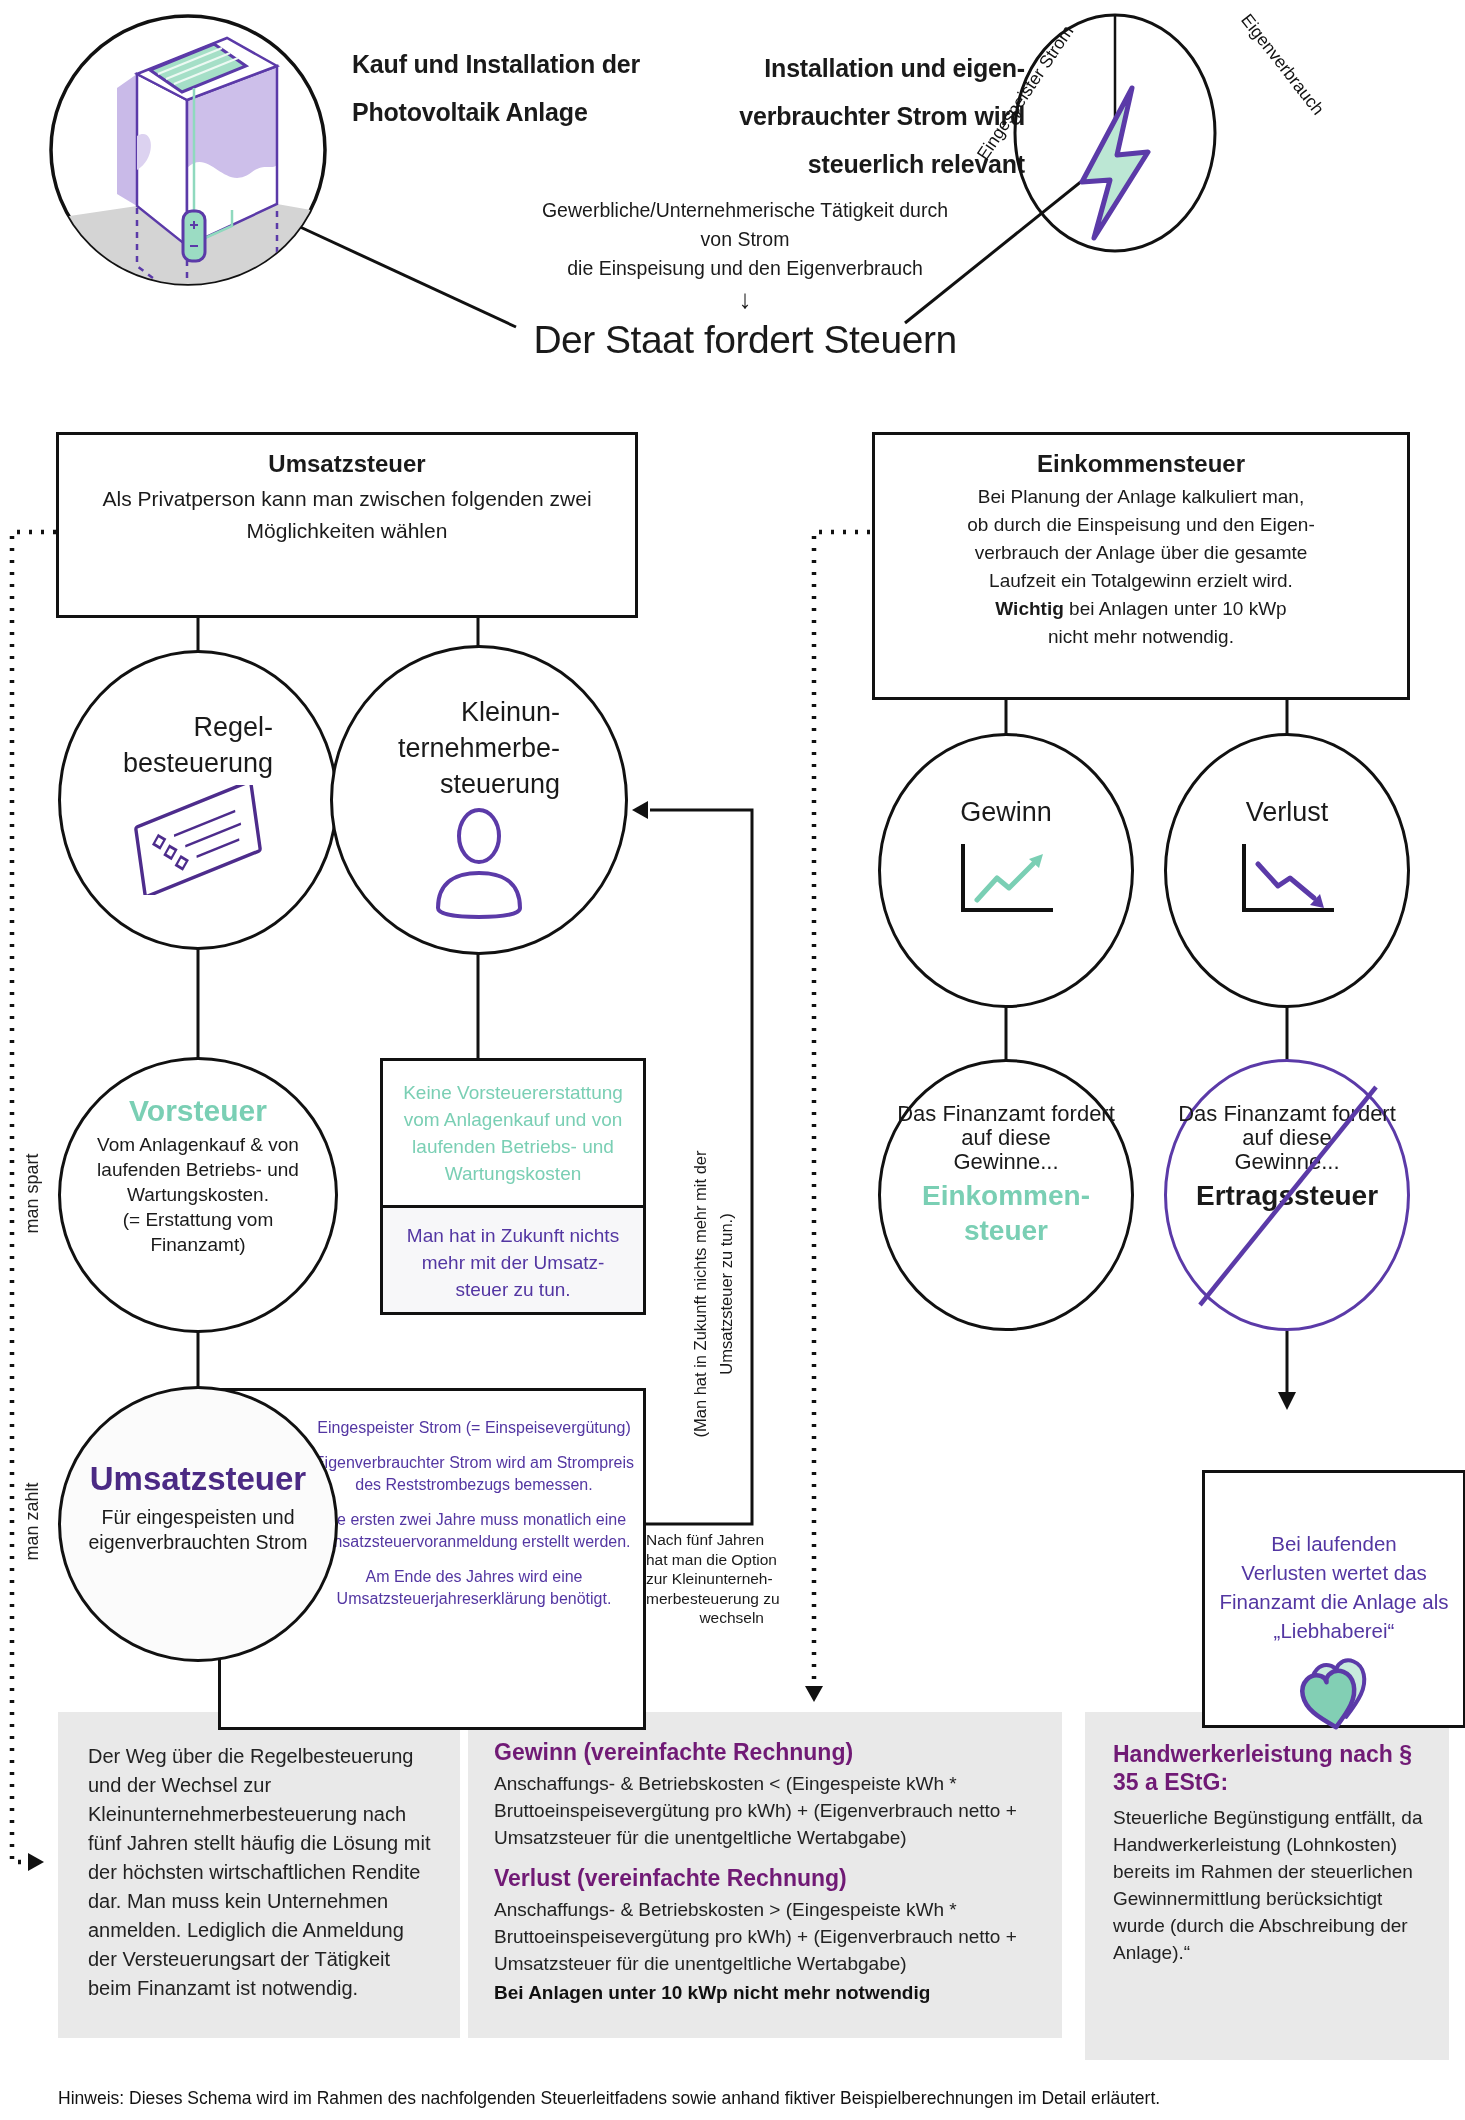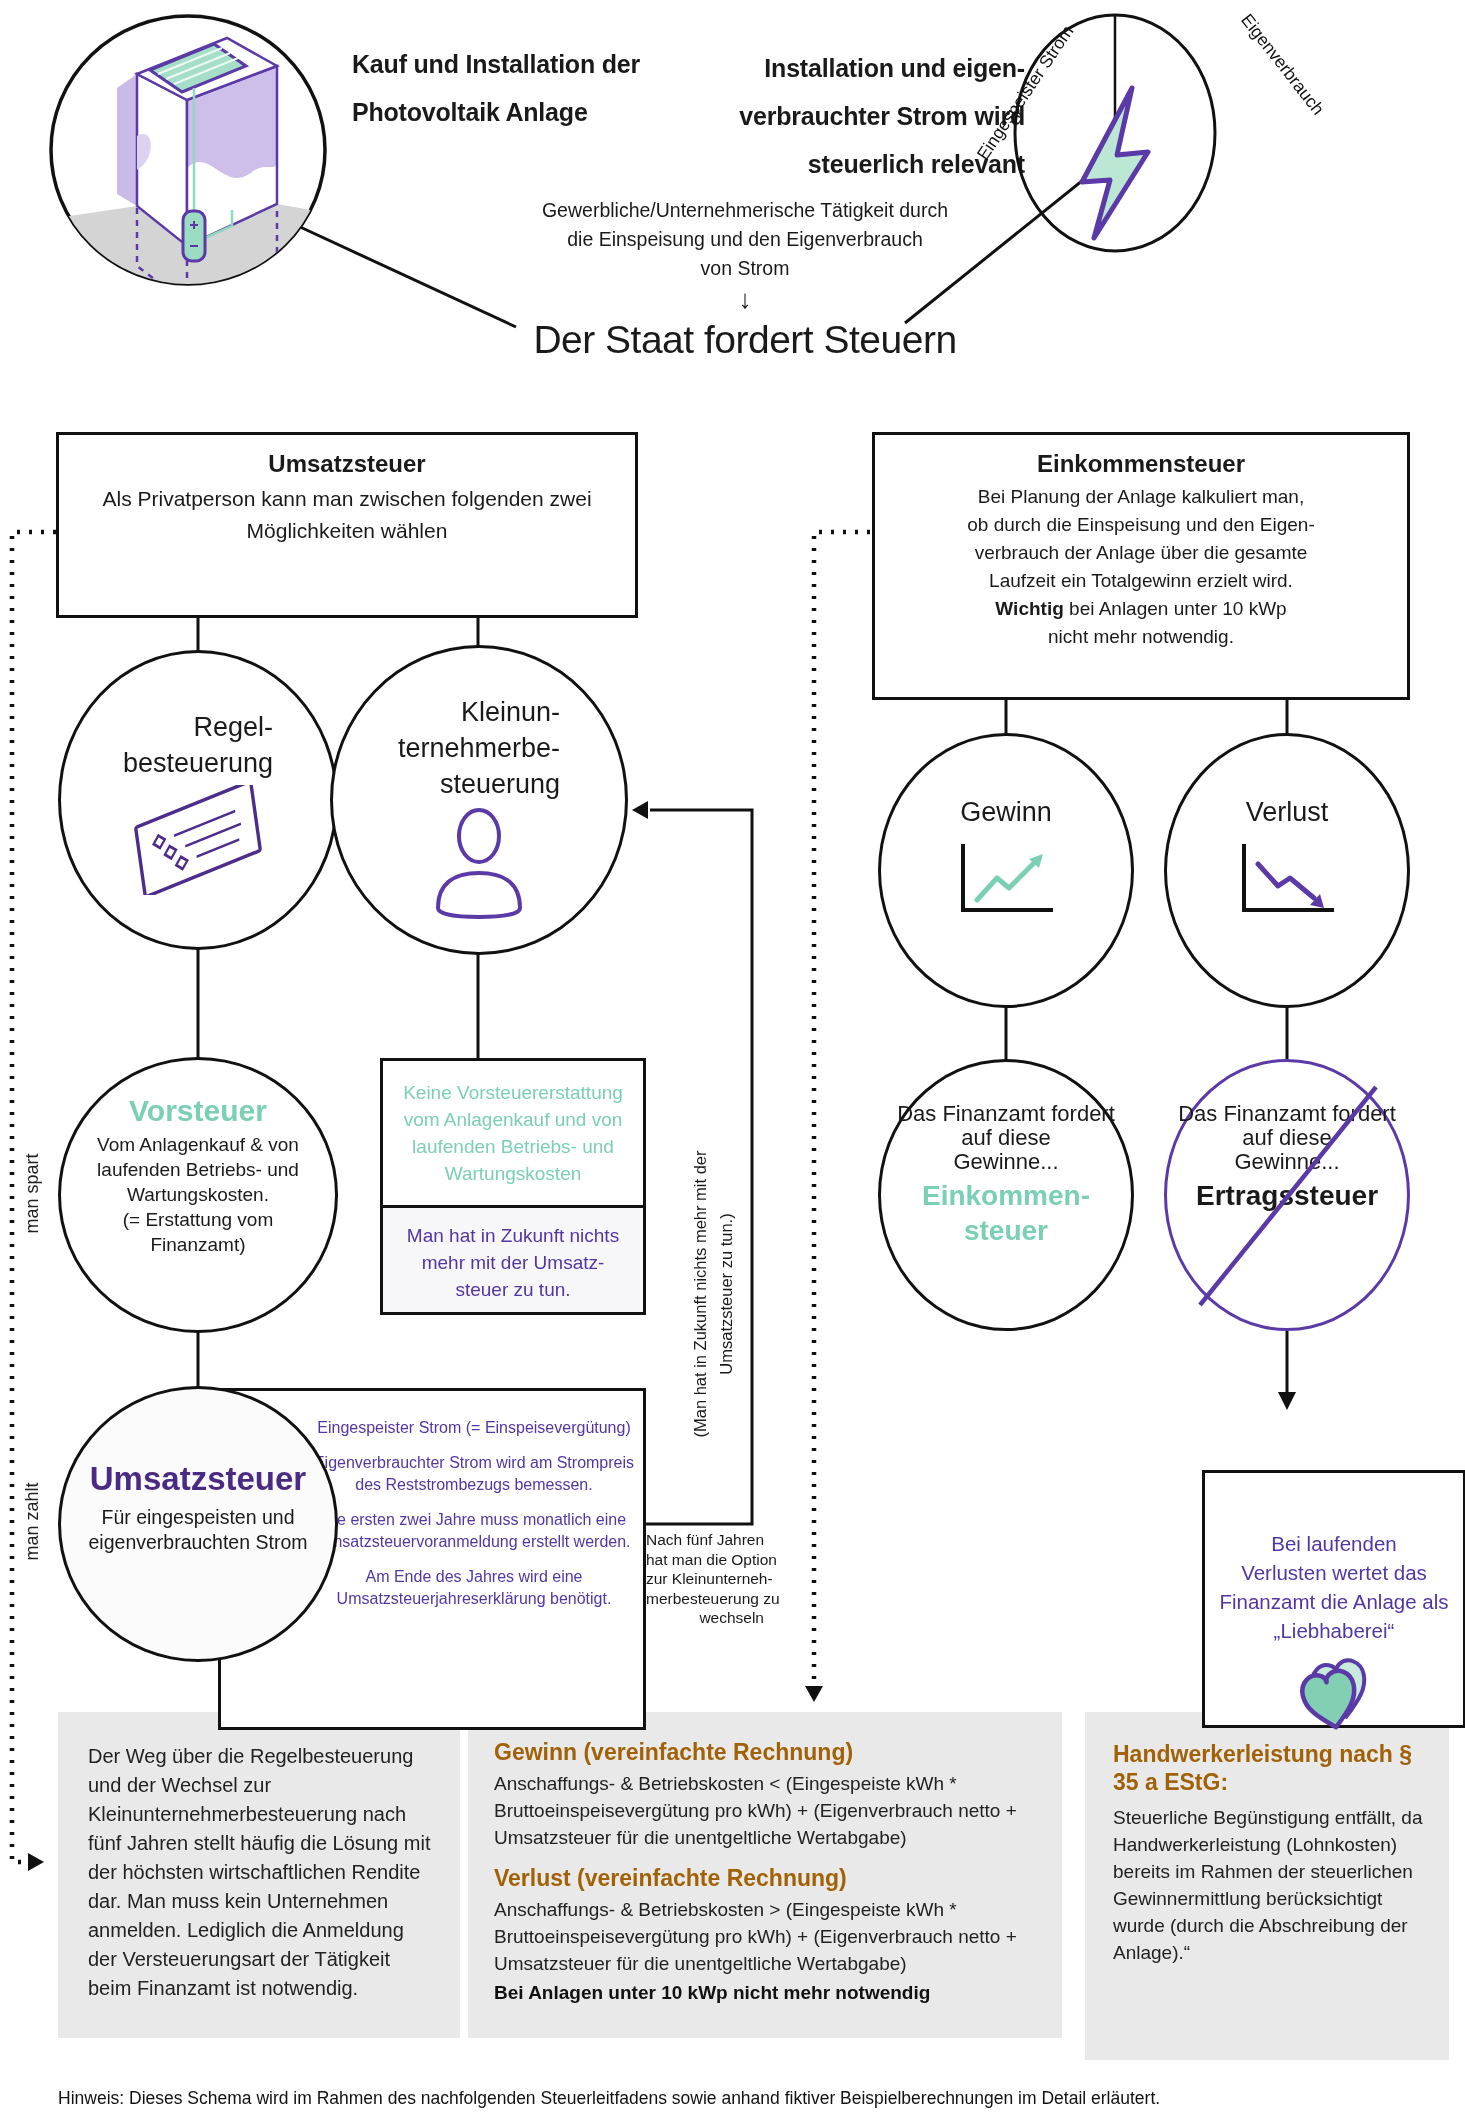--- a/index.html
+++ b/index.html
@@ -22,21 +22,21 @@
   .circ .lbl{font-size:27px;line-height:36px;text-align:right;}
   .mint{color:#7ACFB4;}
   .purple{color:#5336A2;}
   .deep{color:#4B2A84;}
   .circ-title-sm{font-size:22px;line-height:24px;text-align:center;}
   .big-circ-title{font-size:30px;font-weight:bold;line-height:34px;}
   .circ-body{font-size:19px;line-height:25px;text-align:center;}
   .sidebox{border:3.5px solid #111;box-sizing:border-box;text-align:center;background:#fff;}
   .sidebox .ln{font-size:19px;line-height:27px;}
   .graybox{background:#E9E9E9;box-sizing:border-box;color:#222;}
-  .graybox h3{font-size:23px;margin:0 0 4px 0;line-height:28px;color:#a16207;}
+  .graybox h3{font-size:23px;margin:0 0 4px 0;line-height:28px;color:#701a75;}
   .graybox p{font-size:19px;line-height:27px;margin:0 0 13px 0;}
   .rot{transform:rotate(-90deg);}
   .side-label{font-size:18px;color:#222;text-align:center;width:120px;}
   .nowrap{white-space:nowrap;}
   .z2{z-index:2;} .z1{z-index:1;}
 </style>
 </head>
 <body>
 
 <svg class="abs" style="left:0;top:0;z-index:0;" width="1465" height="2120" viewBox="0 0 1465 2120">
@@ -117,22 +117,22 @@
   <div>Kauf und Installation der</div>
   <div>Photovoltaik Anlage</div>
 </div>
 <div class="abs h-bold title-right" style="left:620px;top:44px;width:405px;">
   <div>Installation und eigen-</div>
   <div>verbrauchter Strom wird</div>
   <div>steuerlich relevant</div>
 </div>
 <div class="abs intro" style="left:455px;top:196px;">
   <div>Gewerbliche/Unternehmerische Tätigkeit durch</div>
+  <div>von Strom</div>
   <div>die Einspeisung und den Eigenverbrauch</div>
-  <div>von Strom</div>
 </div>
 <div class="abs down-arrow" style="left:725px;top:284px;">↓</div>
 <div class="abs main-title" style="left:445px;top:318px;">Der Staat fordert Steuern</div>
 
 <div class="abs hbox z1" style="left:56px;top:432px;width:582px;height:186px;">
   <div class="bt">Umsatzsteuer</div>
   <div class="bb">Als Privatperson kann man zwischen folgenden zwei Möglichkeiten wählen</div>
 </div>
 
 <div class="abs hbox z1" style="left:872px;top:432px;width:538px;height:268px;">

